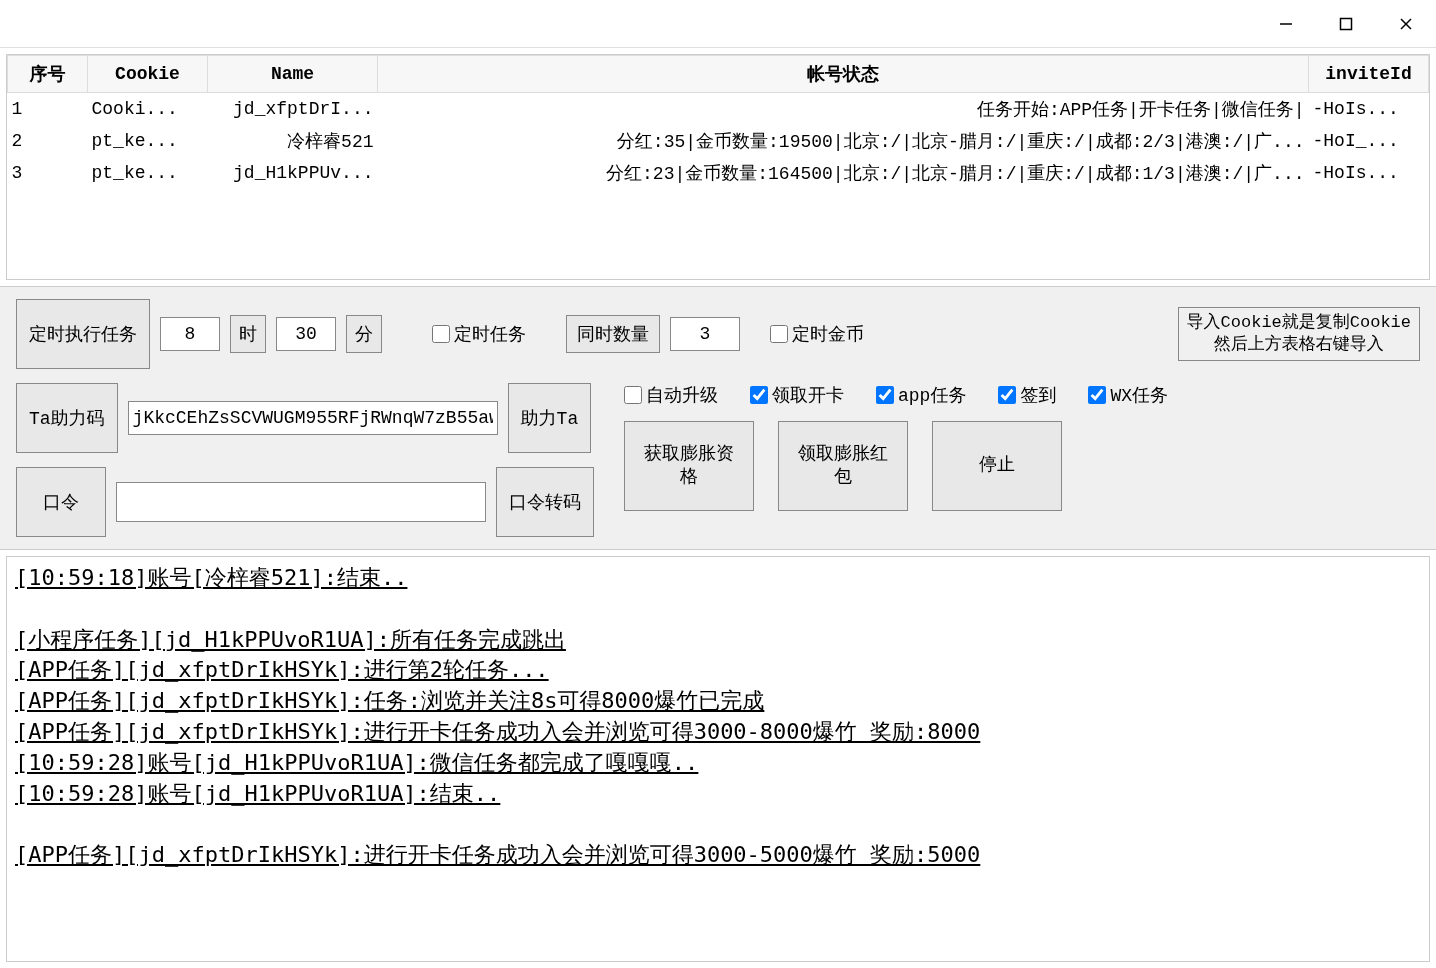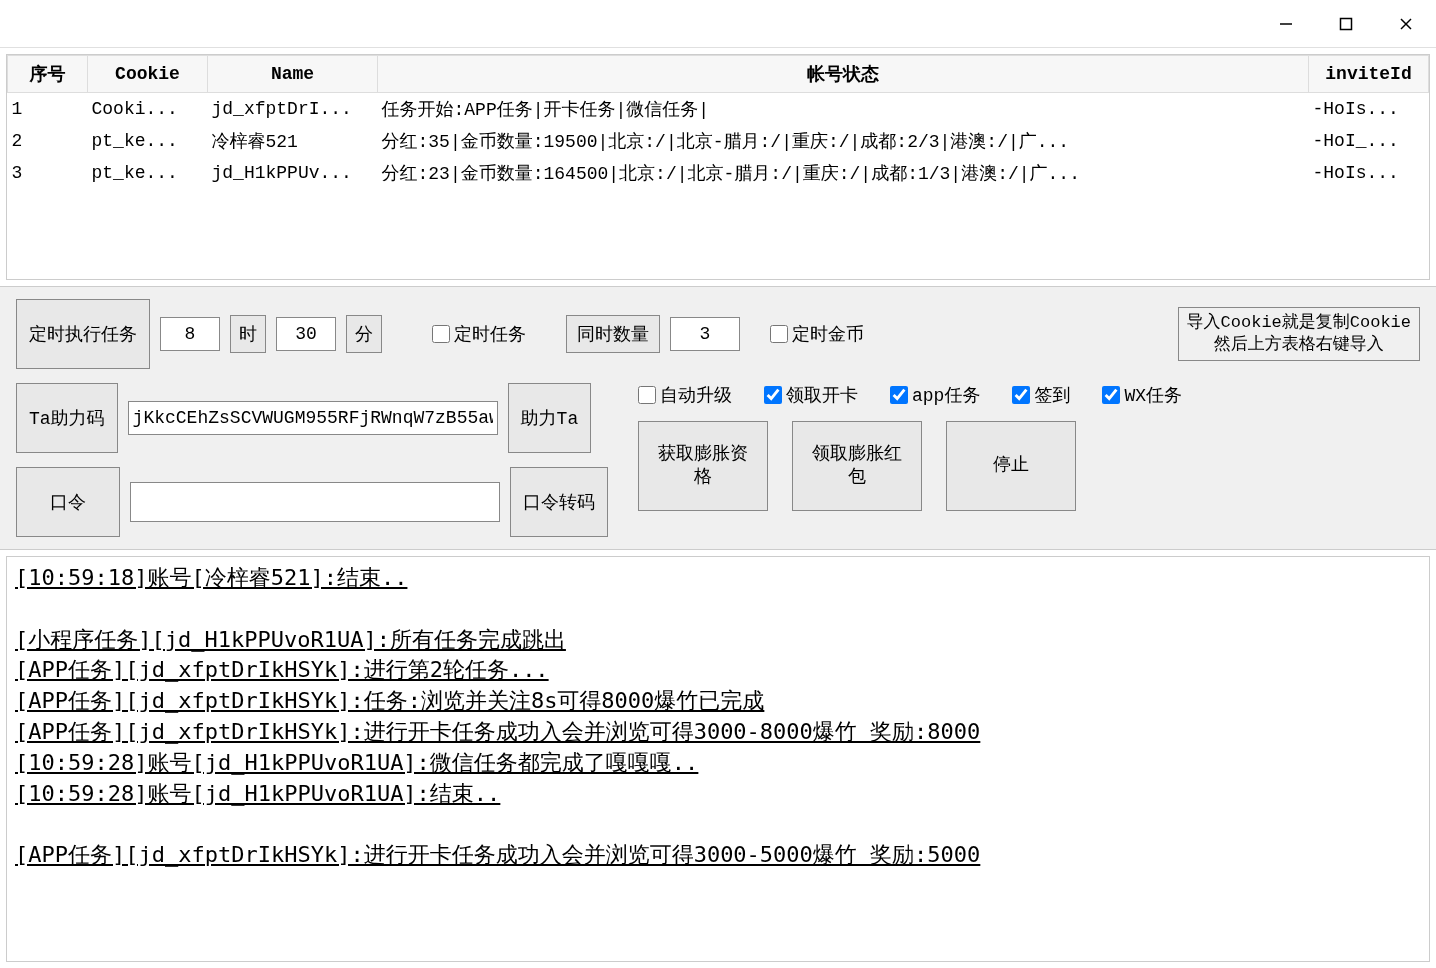--- a/index.html
+++ b/index.html
@@ -58,21 +58,21 @@
   text-overflow: ellipsis;
 }
 td {
   padding: 4px 4px;
   font-size: 18px;
   white-space: nowrap;
   overflow: hidden;
   text-overflow: ellipsis;
   text-align: left;
 }
-td.center { text-align: left; }
+td.center { text-align: right; }
 
 .controls {
   background: #f0f0f0;
   border-top: 1px solid #ccc;
   border-bottom: 1px solid #ccc;
   padding: 12px 16px;
   font-size: 18px;
 }
 .row1 {
   display: flex;
@@ -276,21 +276,21 @@
     </div>
 
     <div class="row2">
       <div class="left-col">
         <div class="inline">
           <button class="btn-ctl">Ta助力码</button>
           <input class="input-text input-help" value="jKkcCEhZsSCVWUGM955RFjRWnqW7zB55awQ" style="">
           <button class="btn-ctl">助力Ta</button>
         </div>
         <div class="inline">
-          <button class="btn-ctl" style="width:104px">口令</button>
+          <button class="btn-ctl" style="width:90px">口令</button>
           <input class="input-text input-cmd" value="" style="">
           <button class="btn-ctl">口令转码</button>
         </div>
       </div>
 
       <div class="right-col">
         <div class="chk-row">
           <label class="chk">
               <input type="checkbox" style="">
               <span>自动升级</span>

